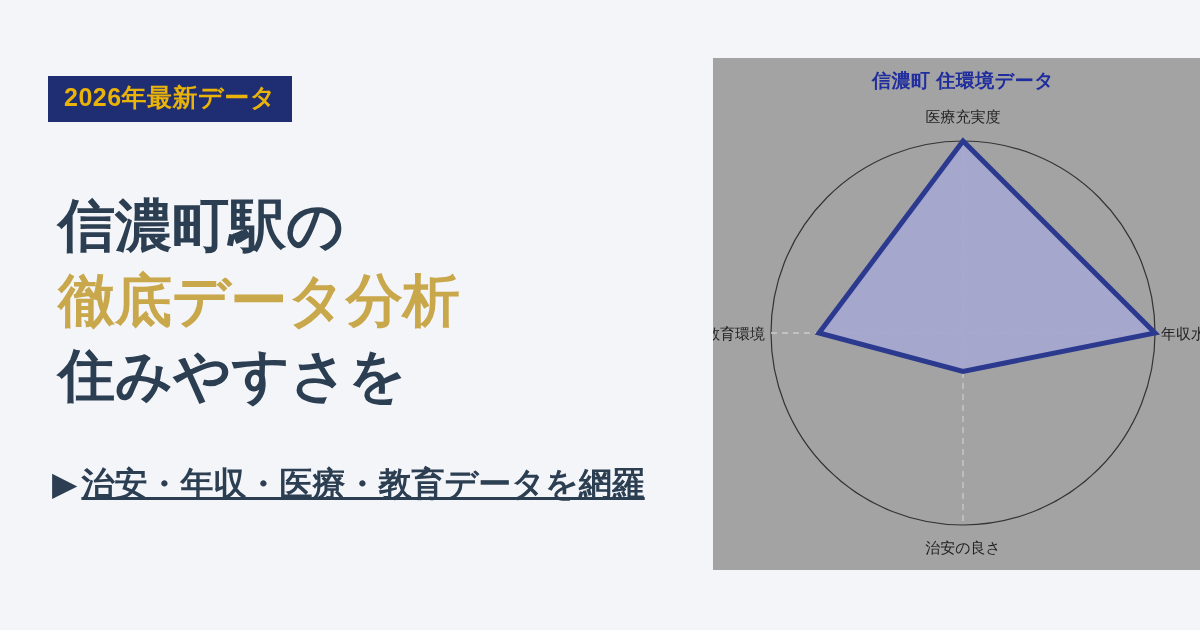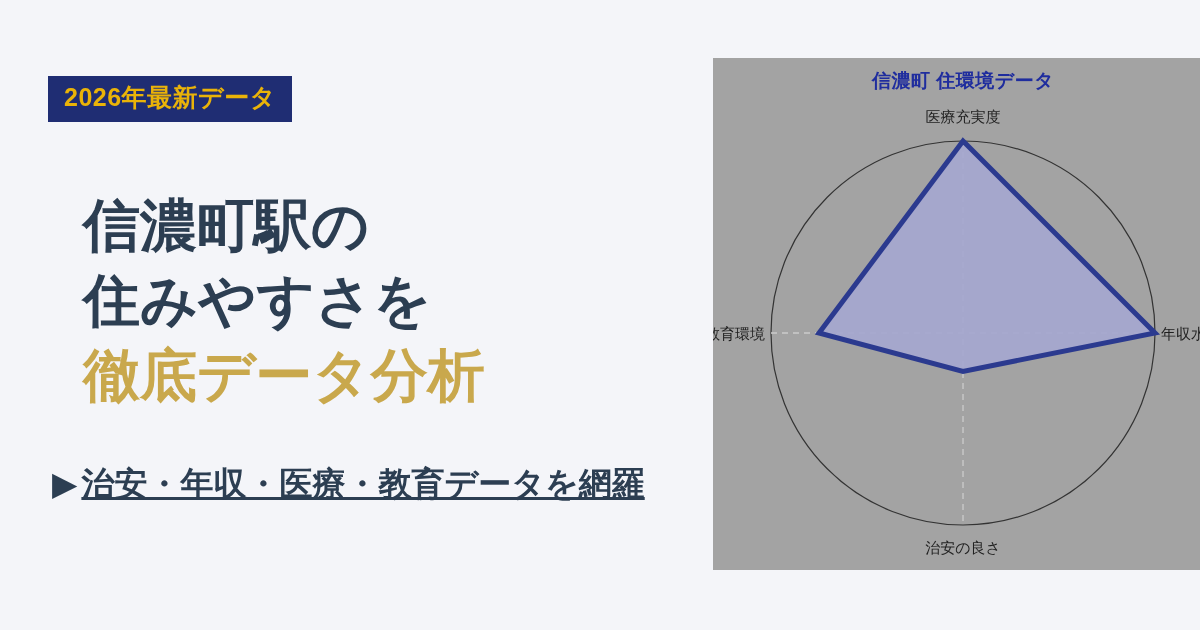--- a/index.html
+++ b/index.html
@@ -39,21 +39,20 @@
     letter-spacing: 0.5px;
     padding: 8px 16px 10px 16px;
     line-height: 1.1;
     white-space: nowrap;
   }
   .headline {
     position: absolute;
     left: 58px;
     top: 188px;
     width: 640px;
-    margin-left: 25px;
   }
   .headline-line {
     font-size: 57px;
     font-weight: bold;
     line-height: 1.32;
     letter-spacing: 0px;
     color: #2c3e52;
     white-space: nowrap;
   }
   .headline-line.accent {
@@ -111,22 +110,22 @@
 <body>
 
 <div id="page-root">
 
   <div class="left-col">
 
     <div class="badge">2026年最新データ</div>
 
     <div class="headline">
       <div class="headline-line">信濃町駅の</div>
+      <div class="headline-line accent">徹底データ分析</div>
       <div class="headline-line">住みやすさを</div>
-      <div class="headline-line accent">徹底データ分析</div>
     </div>
 
     <div class="subline">
       <span class="tri">▶</span><span>治安・年収・医療・教育データを網羅</span>
     </div>
   </div>
 
   <div class="chart-panel">
 
     <div class="chart-title">信濃町 住環境データ</div>

